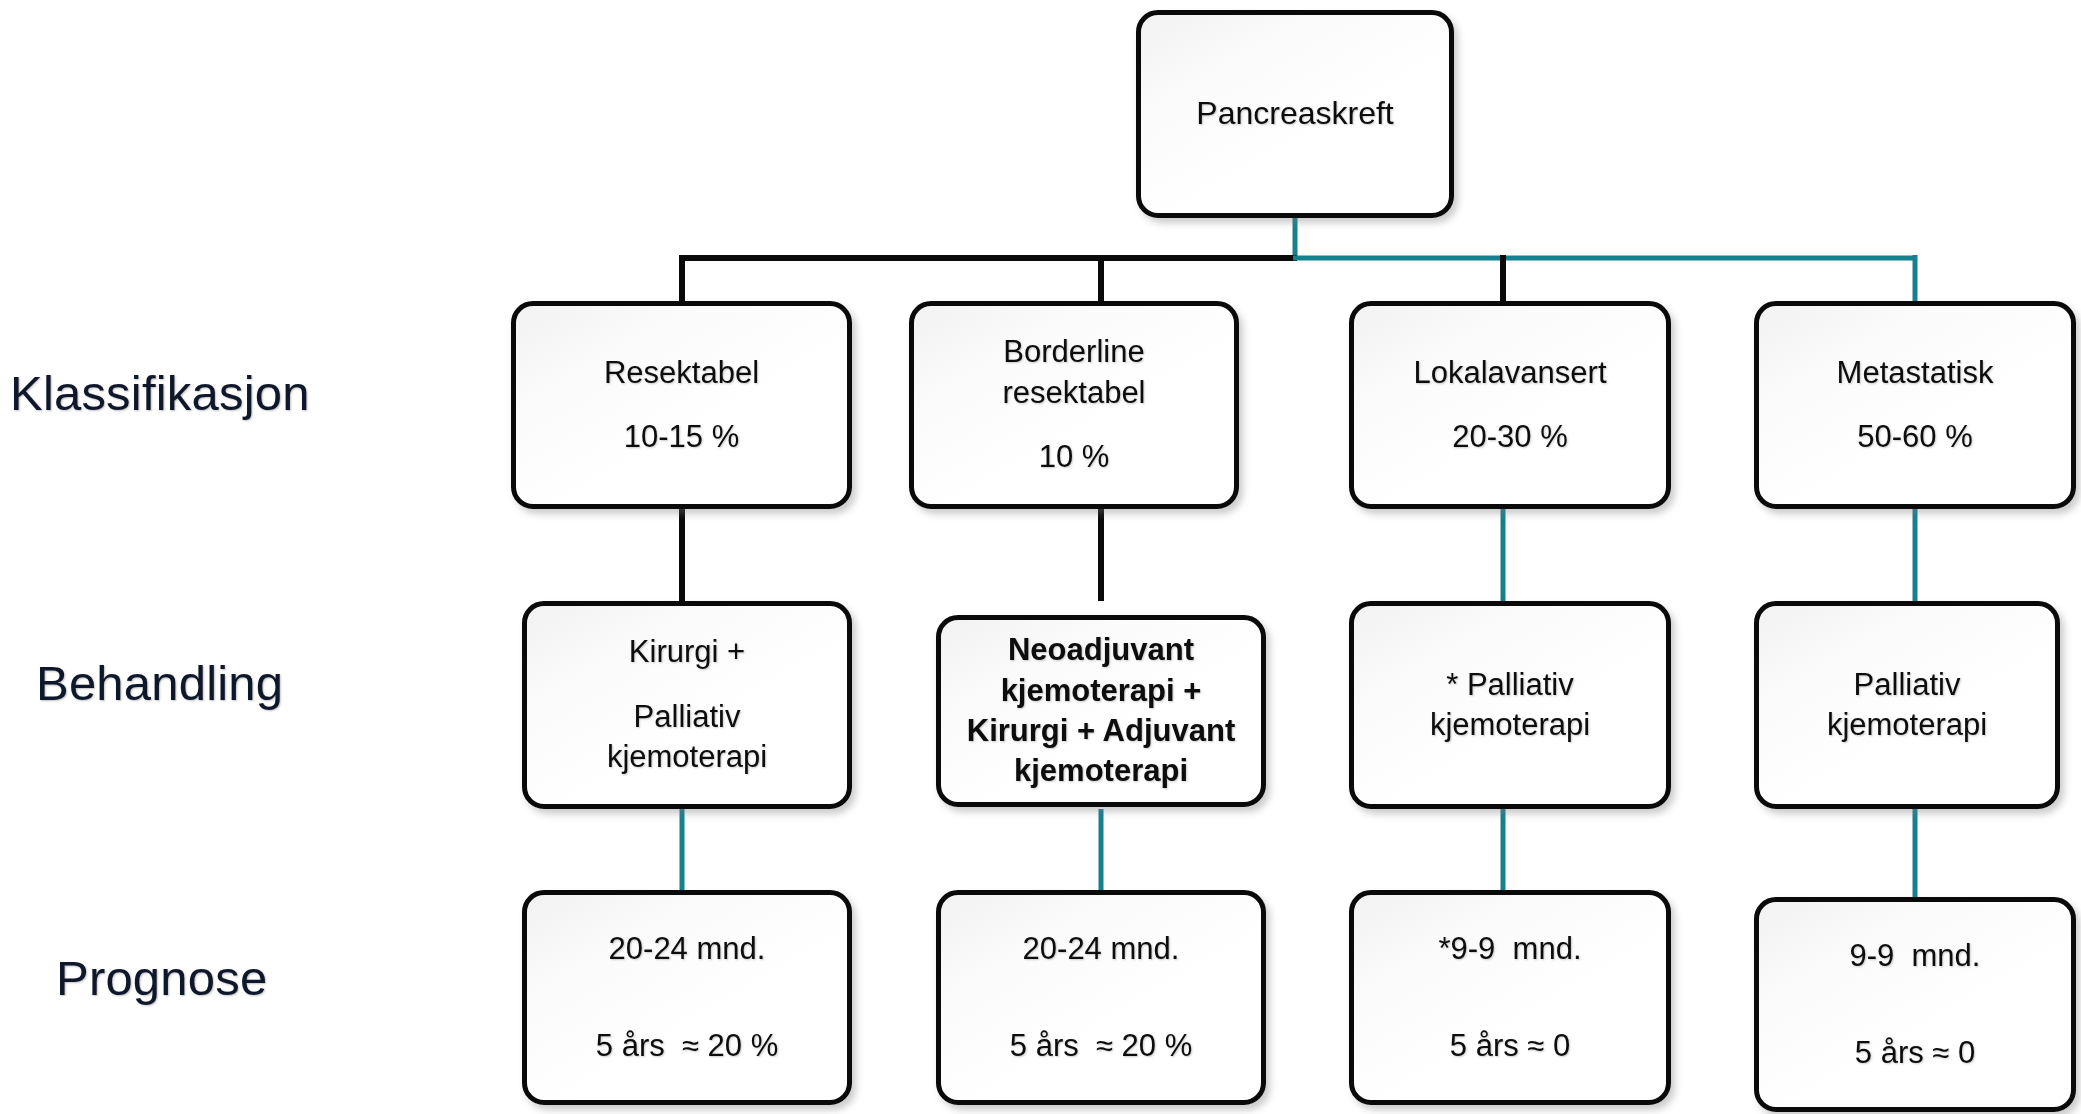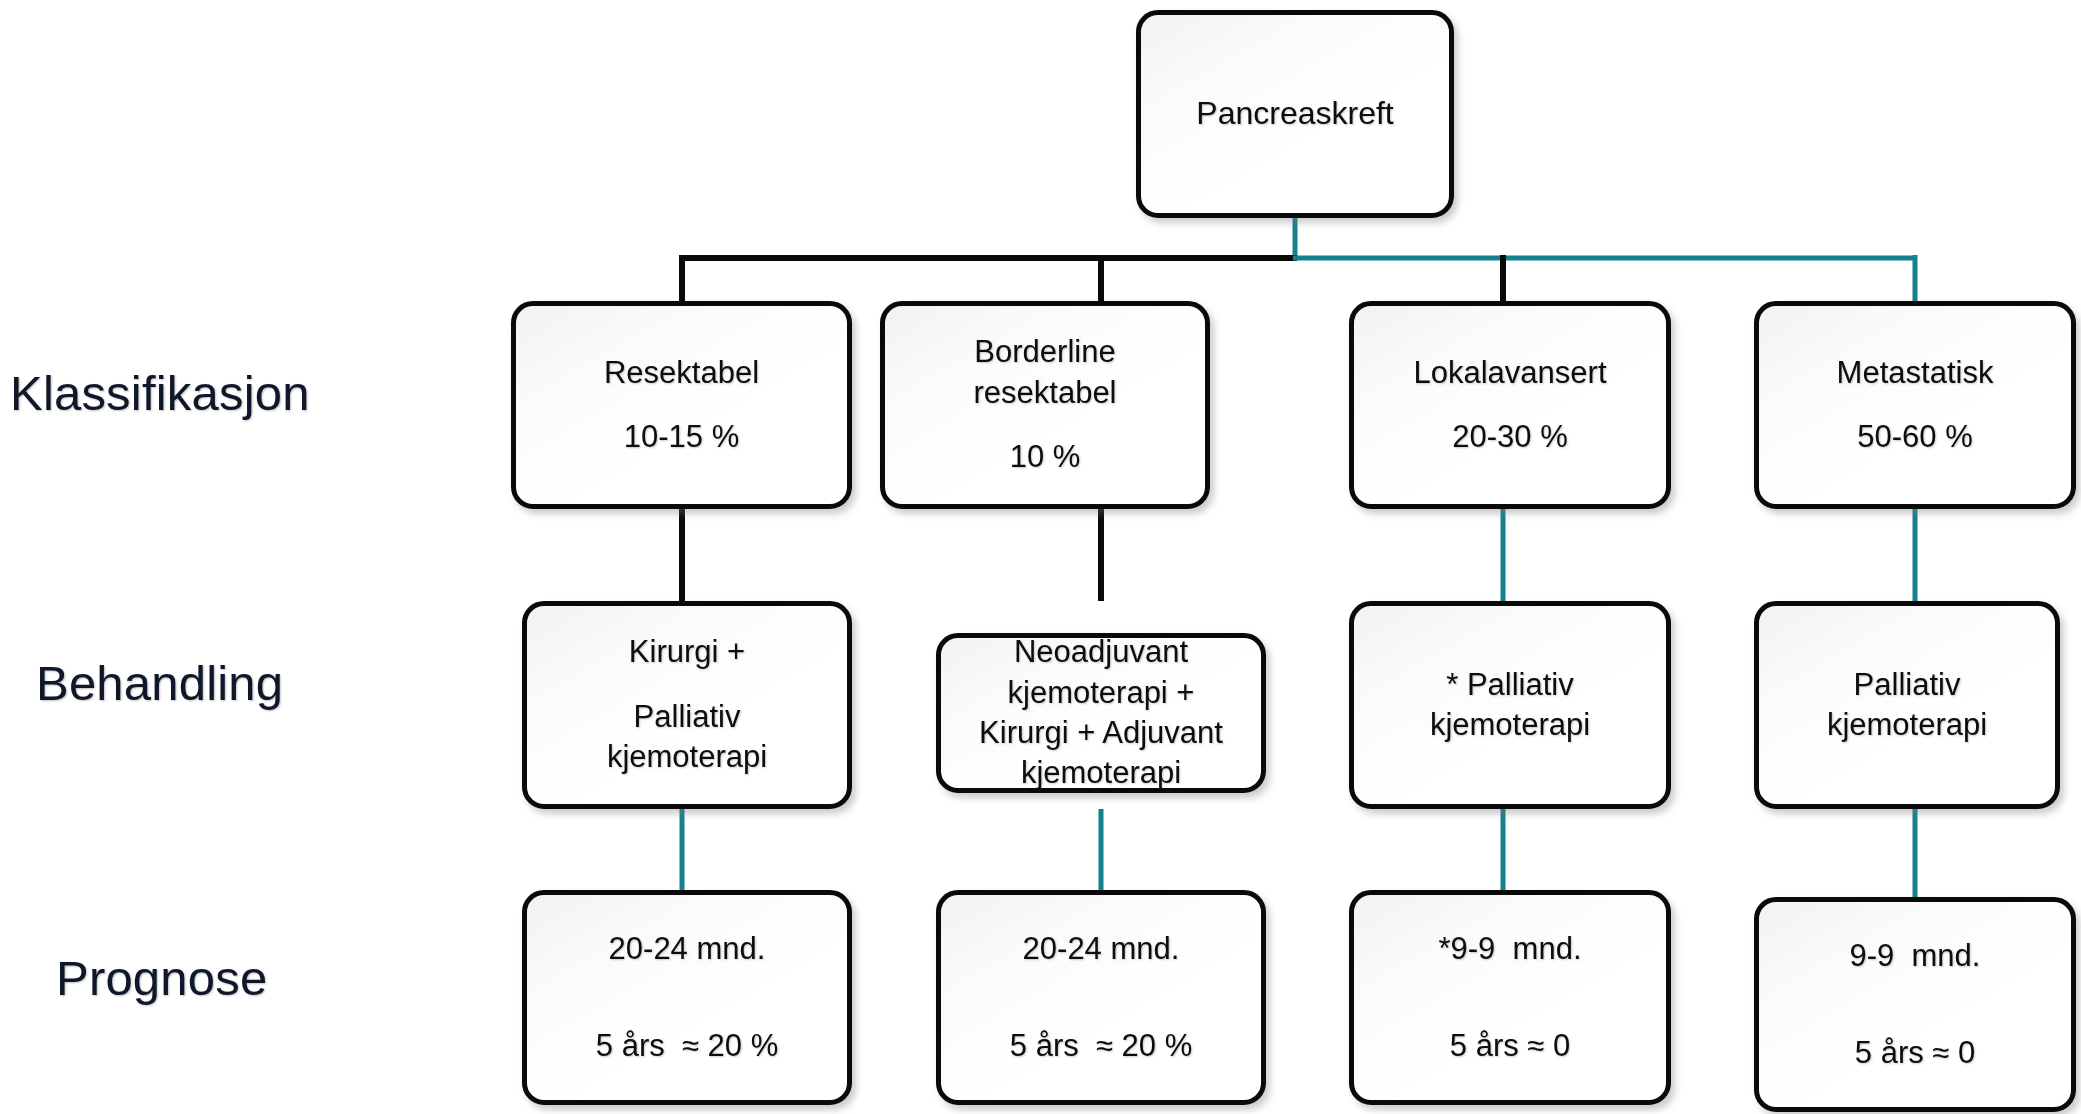--- a/index.html
+++ b/index.html
@@ -70,27 +70,27 @@
   }
   .node.root .line { font-size: 32px; }
   .node .line.spaced { margin-top: 0.78em; }
   .node .line.gap-lg { margin-top: 1.85em; }
 
   
   #node-root { left: 1136px; top: 10px;  width: 318px; height: 208px; }
 
   
   #node-c1 { left: 511px;  top: 301px; width: 341px; height: 208px; }
-  #node-c2 { left: 880px;  top: 301px; width: 330px; height: 208px; }
+  #node-c2 { left: 909px;  top: 301px; width: 330px; height: 208px; }
   #node-c3 { left: 1349px; top: 301px; width: 322px; height: 208px; }
   #node-c4 { left: 1754px; top: 301px; width: 322px; height: 208px; }
 
   
   #node-t1 { left: 522px;  top: 601px; width: 330px; height: 208px; }
-  #node-t2 { left: 936px;  top: 633px; width: 330px; height: 160px; }
+  #node-t2 { left: 936px;  top: 615px; width: 330px; height: 192px; font-weight: bold; }
   #node-t3 { left: 1349px; top: 601px; width: 322px; height: 208px; }
   #node-t4 { left: 1754px; top: 601px; width: 306px; height: 208px; }
 
   
   #node-p1 { left: 522px;  top: 890px; width: 330px; height: 215px; }
   #node-p2 { left: 936px;  top: 890px; width: 330px; height: 215px; }
   #node-p3 { left: 1349px; top: 890px; width: 322px; height: 215px; }
   #node-p4 { left: 1754px; top: 897px; width: 322px; height: 215px; }
 </style>
 </head>

